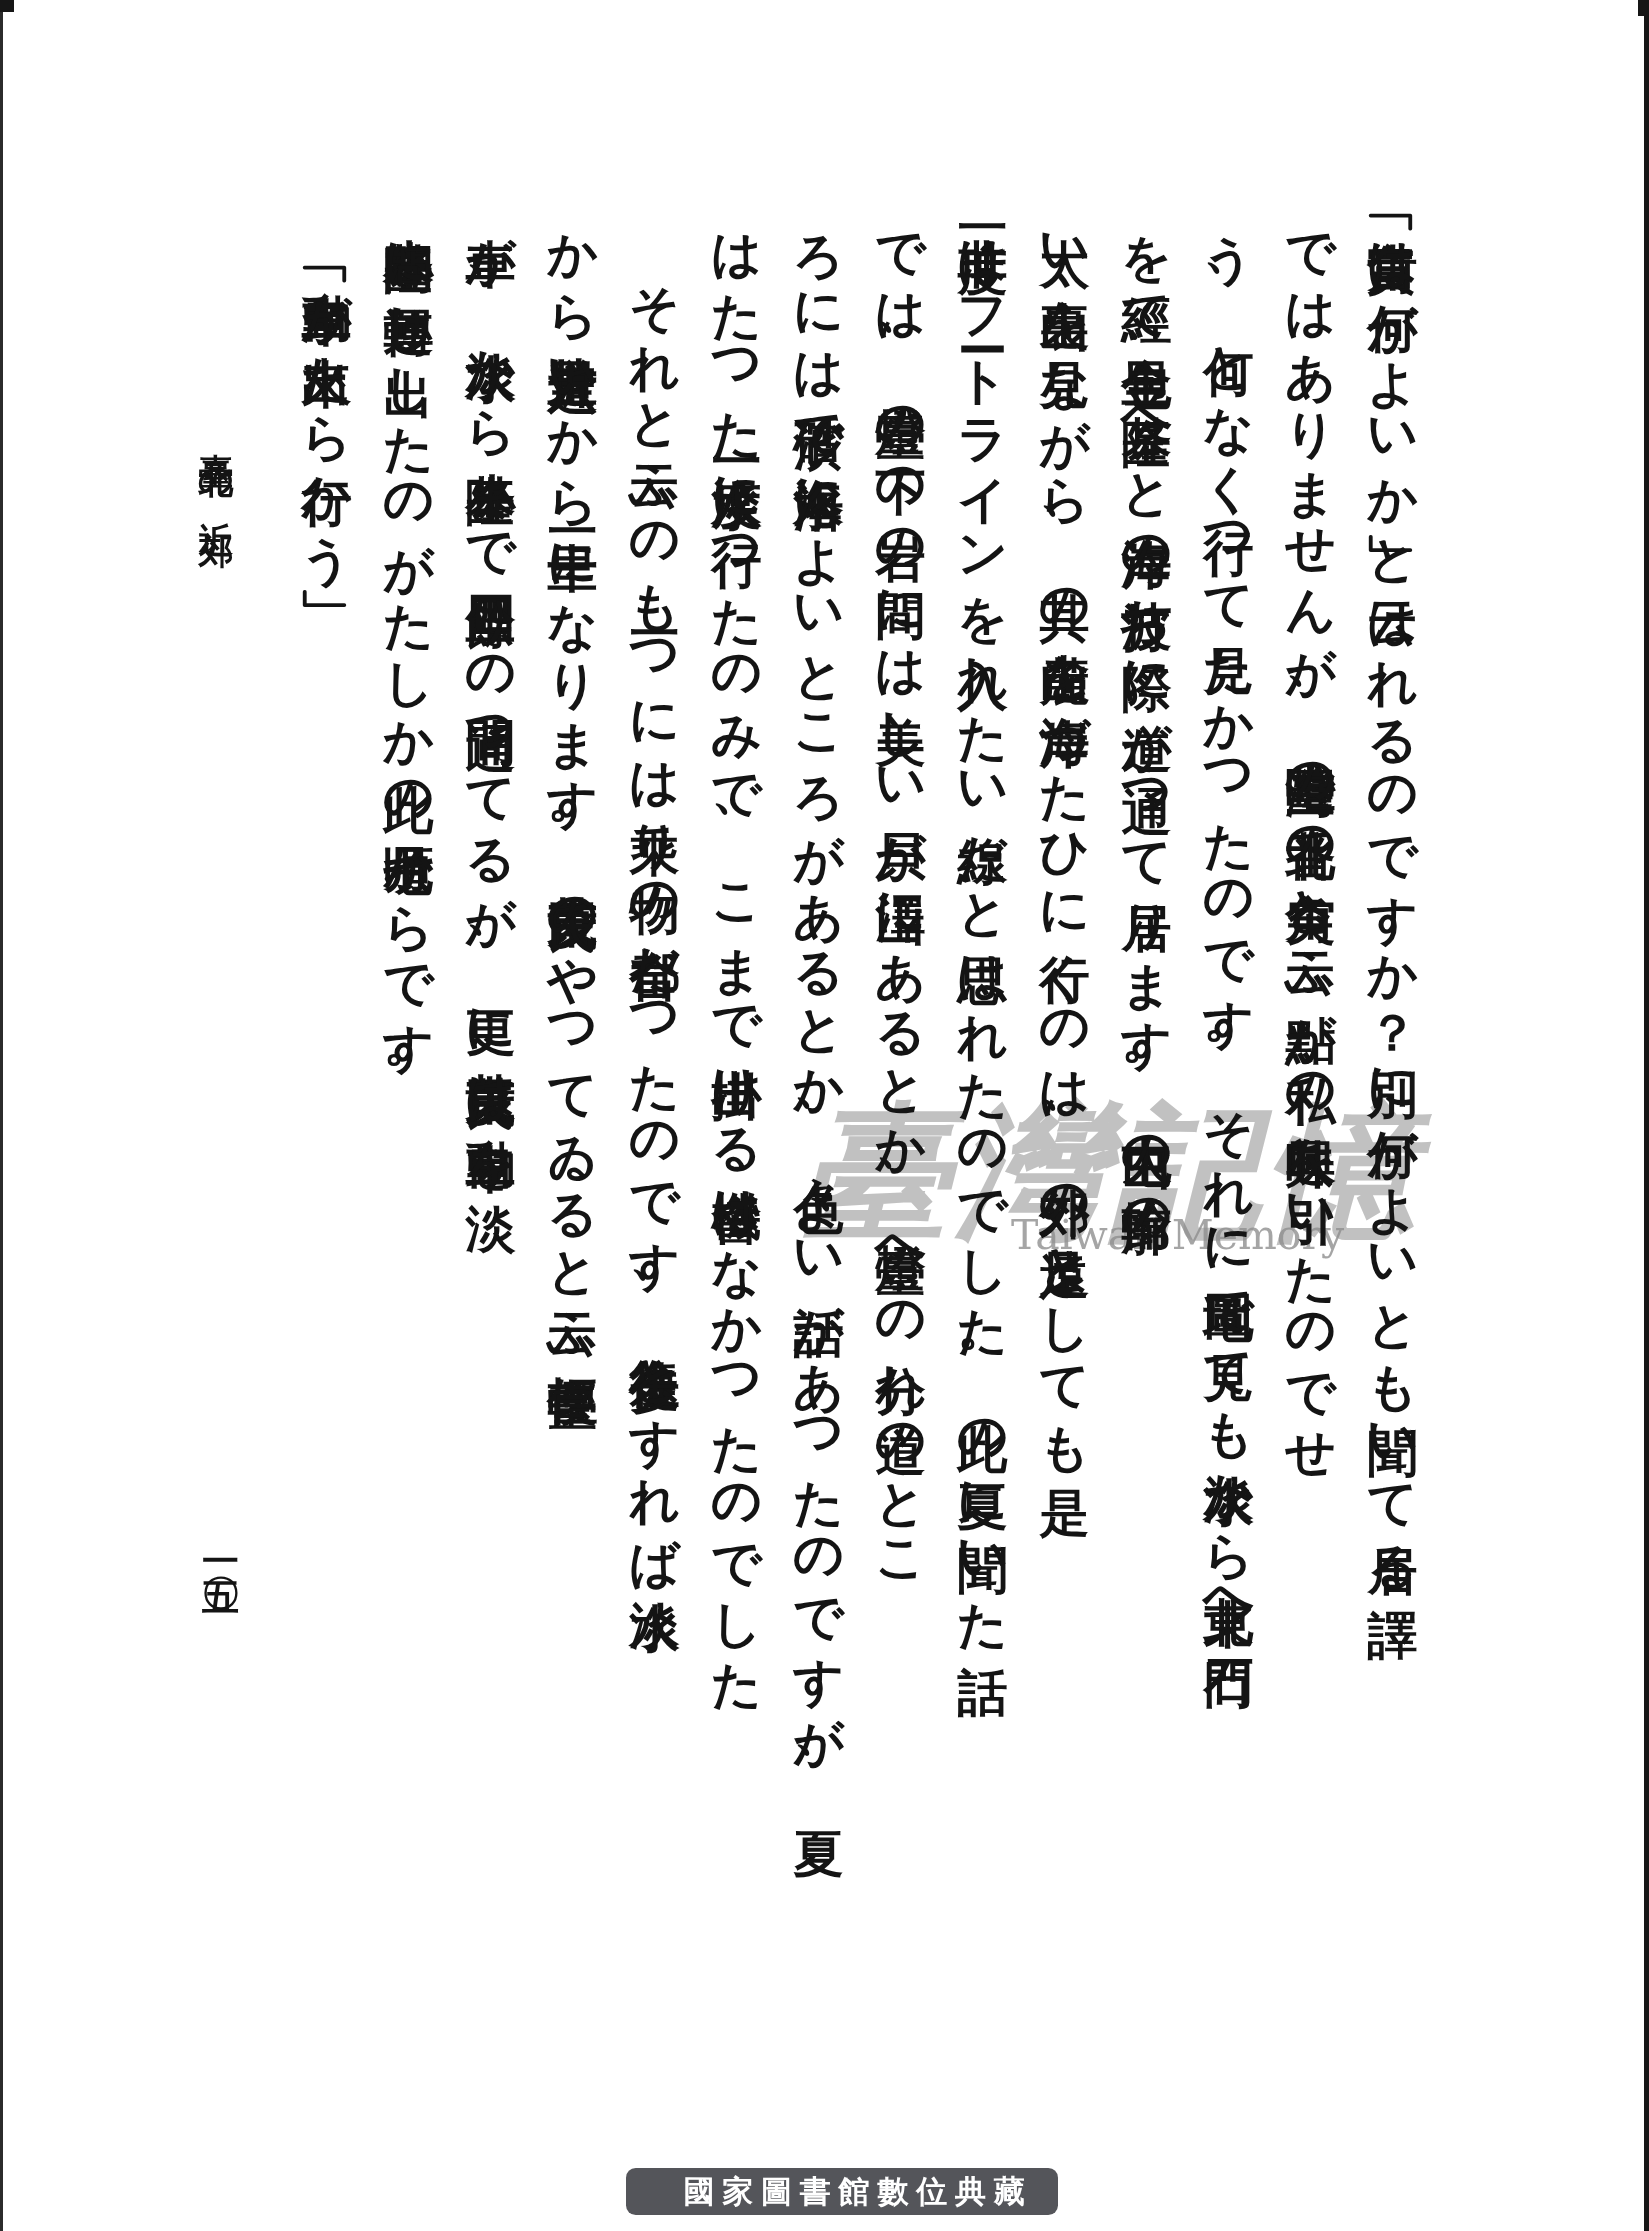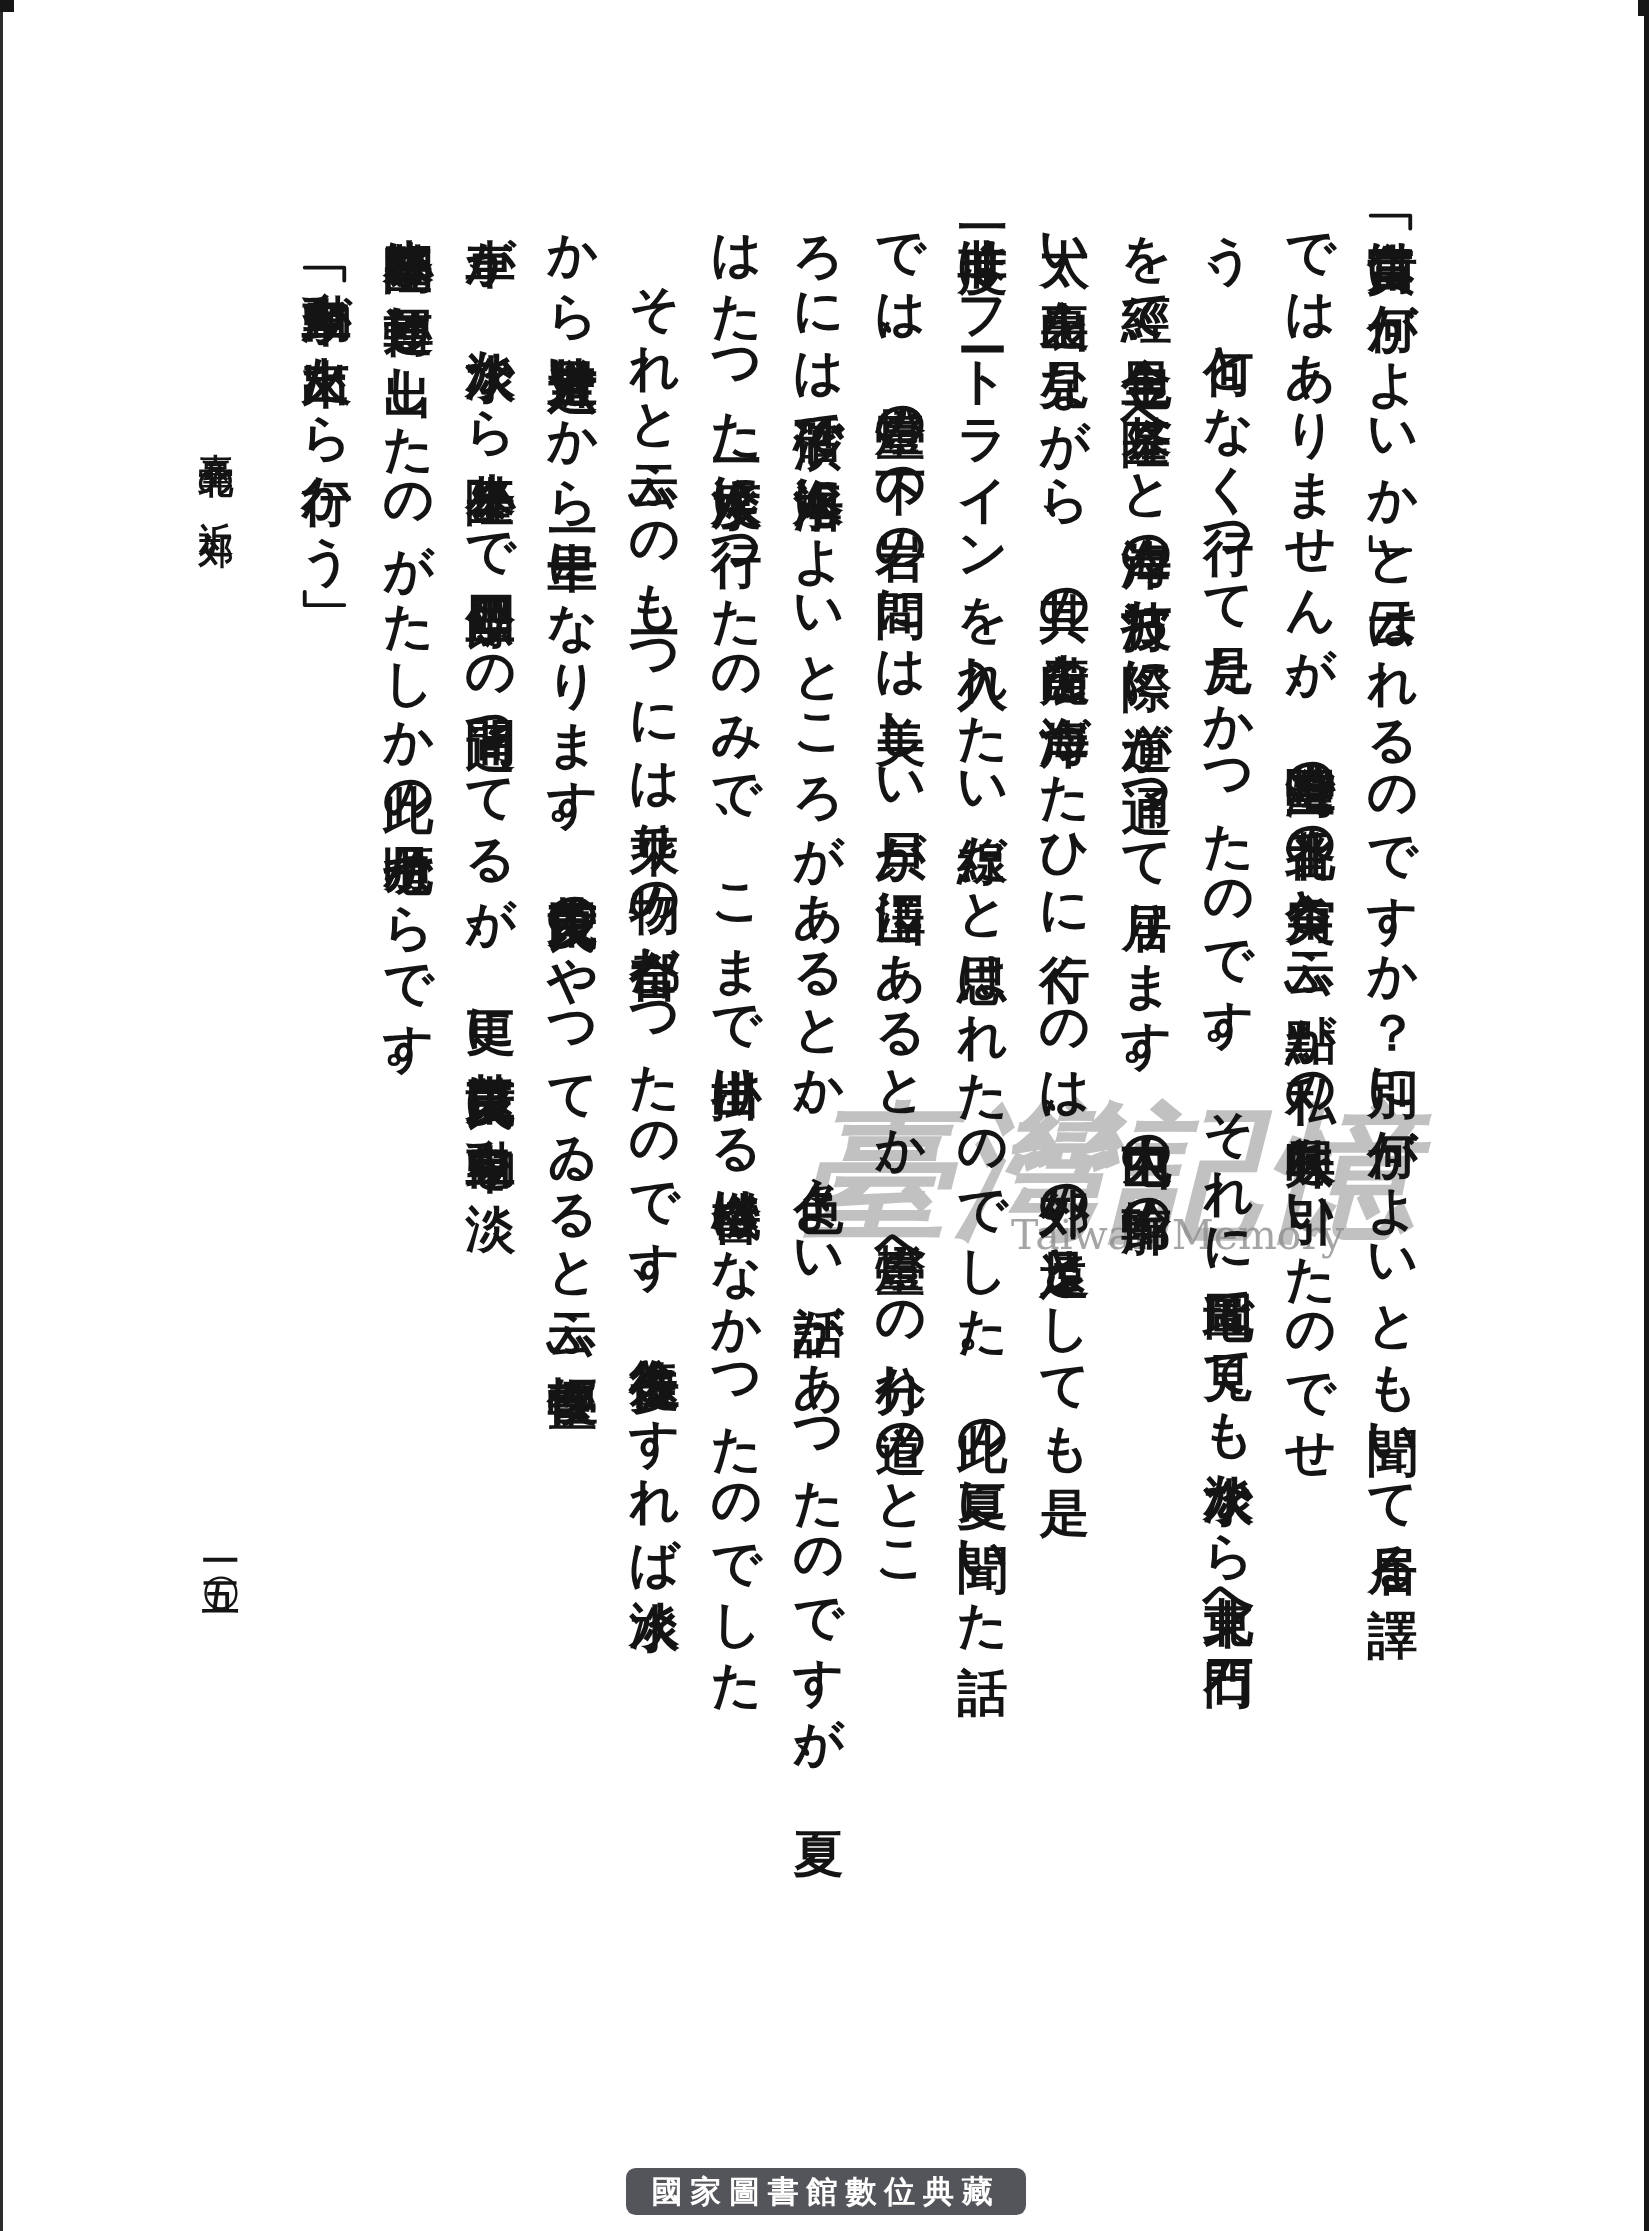--- a/index.html
+++ b/index.html
@@ -62,21 +62,21 @@
 
   
   .footer-badge{
     position:absolute;z-index:3;
     left:626px;top:2168px;width:400px;height:47px;
     background:var(--badge-bg,#54555a);
     border-radius:9.7px;
     color:var(--badge-fg,#ffffff);
     font-family:"Liberation Sans","DejaVu Sans",sans-serif;
     font-size:31px;letter-spacing:7.8px;font-weight:700;
-    text-align:center;line-height:47px;white-space:nowrap;
+    text-align:center;line-height:47px;white-space:nowrap;padding-left:32px;
   }
 </style>
 </head>
 <body>
 
 <div class="page" style="--ink: #141414; --wm: #8f8f8f; --badge-bg: #54555a; --badge-fg: #ffffff; --paper: #ffffff;">
 
   <div class="edge edge-left"></div>
   <div class="edge edge-right"></div>
   <div class="corner-tl"></div>

